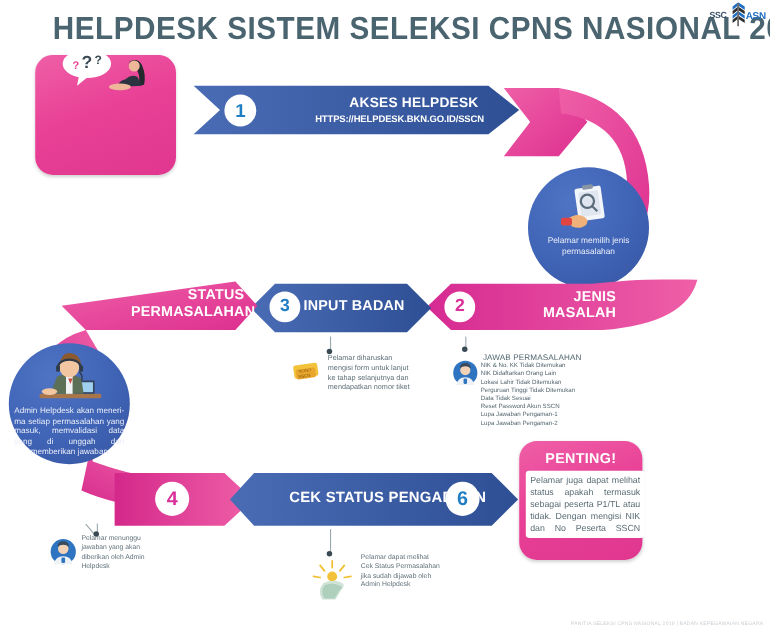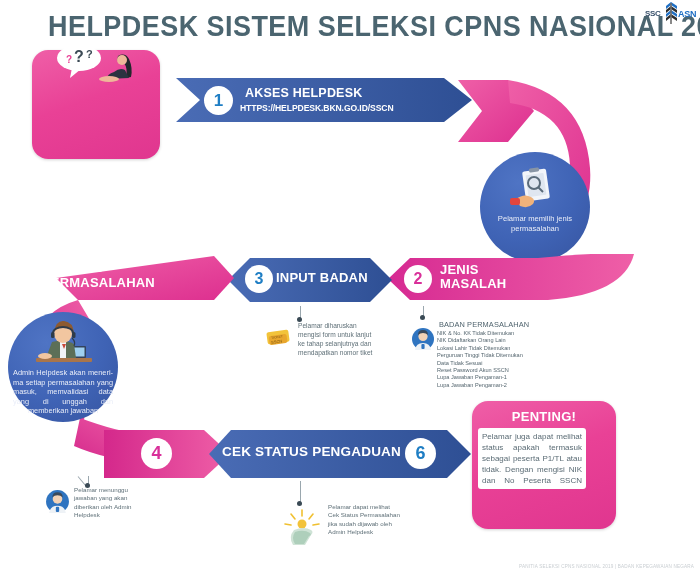--- a/index.html
+++ b/index.html
@@ -31,21 +31,21 @@
   }
   .cardtext{
     background:#ffffff;border-radius:3px;
     color:#5a6b74;font-size:8.2px;line-height:11px;
     text-align:justify;text-align-last:justify;
     padding:3px 4px;
   }
 
   
   .banner-label{
-    position:absolute;color:#fff;font-weight:bold;text-align:left;
+    position:absolute;color:#fff;font-weight:bold;text-align:right;
     letter-spacing:.2px;line-height:12px;
   }
   .numcircle{
     position:absolute;border-radius:50%;background:#fff;
     display:flex;align-items:center;justify-content:center;
     font-weight:bold;font-family:"Liberation Sans",sans-serif;
   }
 
   
   .note{position:absolute;color:#5f7078;font-size:6.2px;line-height:8.4px;}
@@ -222,21 +222,21 @@
 
   <div class="leader" style="left:423px;top:306px;width:1px;height:11px;"></div>
   <div class="dot" style="left:420px;top:315px;width:5px;height:5px;"></div>
   <svg class="abs" style="left:411px;top:327px;width:24px;height:24px;" viewBox="0 0 24 24">
     <circle cx="12" cy="12" r="11" fill="#2f74c0"></circle>
     <circle cx="12" cy="9.5" r="4.6" fill="#f2d2b6"></circle>
     <path d="M7 8 q0 -5 5 -5 q5 0 5 5 q-2 -2 -5 -2 q-3 0 -5 2 z" fill="#3a4a5c"></path>
     <path d="M4 23 q1 -7 8 -7 q7 0 8 7 z" fill="#eef2f6"></path>
     <rect x="10.4" y="17" width="3.2" height="5" rx="1" fill="#2f74c0"></rect>
   </svg>
-  <div class="jenis-head" style="left:439px;top:320px;">BADAN PERMASALAHAN</div>
+  <div class="jenis-head" style="left:439px;top:320px;">JAWAB PERMASALAHAN</div>
   <div class="jenis-list" style="left:437px;top:330px;width:150px;">
     <div>NIK &amp; No. KK Tidak Ditemukan</div>
     <div>NIK Didaftarkan Orang Lain</div>
     <div>Lokasi Lahir Tidak Ditemukan</div>
     <div>Perguruan Tinggi Tidak Ditemukan</div>
     <div>Data Tidak Sesuai</div>
     <div>Reset Password Akun SSCN</div>
     <div>Lupa Jawaban Pengaman-1</div>
     <div>Lupa Jawaban Pengaman-2</div>
   </div>
@@ -295,20 +295,20 @@
     <path d="M12 22 q10 -4 17 0 q3 2 0 5 l-6 10 l-12 0 q-5 -8 1 -15 z" fill="#cfe3d6"></path>
     <path d="M13 24 q9 -3 15 1 q2 2 -1 3 l-5 8 l-9 0 q-4 -6 0 -12 z" fill="#aecfbb"></path>
   </svg>
   <div class="note" style="left:328px;top:503px;width:106px;">
     <div>Pelamar dapat melihat</div>
     <div>Cek Status Permasalahan</div>
     <div>jika sudah dijawab oleh</div>
     <div>Admin Helpdesk</div>
   </div>
 
-  <div class="abs pinkcard" style="left:472px;top:401px;width:112px;height:128px;padding-left:32px;">
+  <div class="abs pinkcard" style="left:472px;top:401px;width:112px;height:108px;">
     <div class="penting-title" style="top:8px;">PENTING!</div>
     <div class="abs cardtext" style="left:6px;top:27px;width:100px;font-size:8px;line-height:11px;">Pelamar juga dapat melihat status apakah termasuk sebagai peserta P1/TL atau tidak. Dengan mengisi NIK dan No Peserta SSCN</div>
   </div>
 
   <div class="footer">PANITIA SELEKSI CPNS NASIONAL 2019 | BADAN KEPEGAWAIAN NEGARA</div>
 
 </div>
 
 </body></html>

